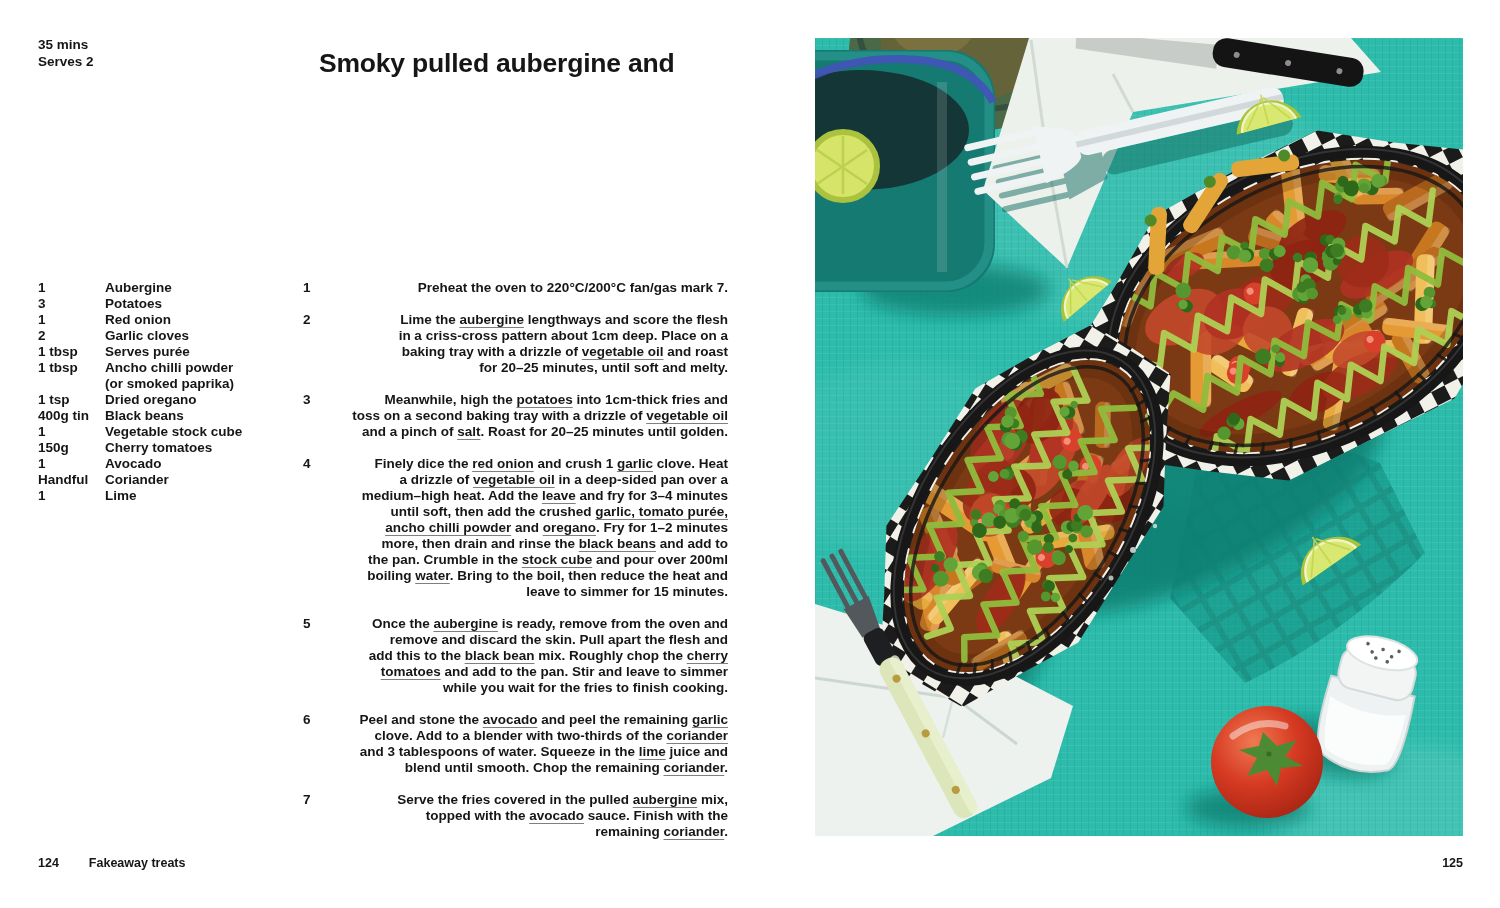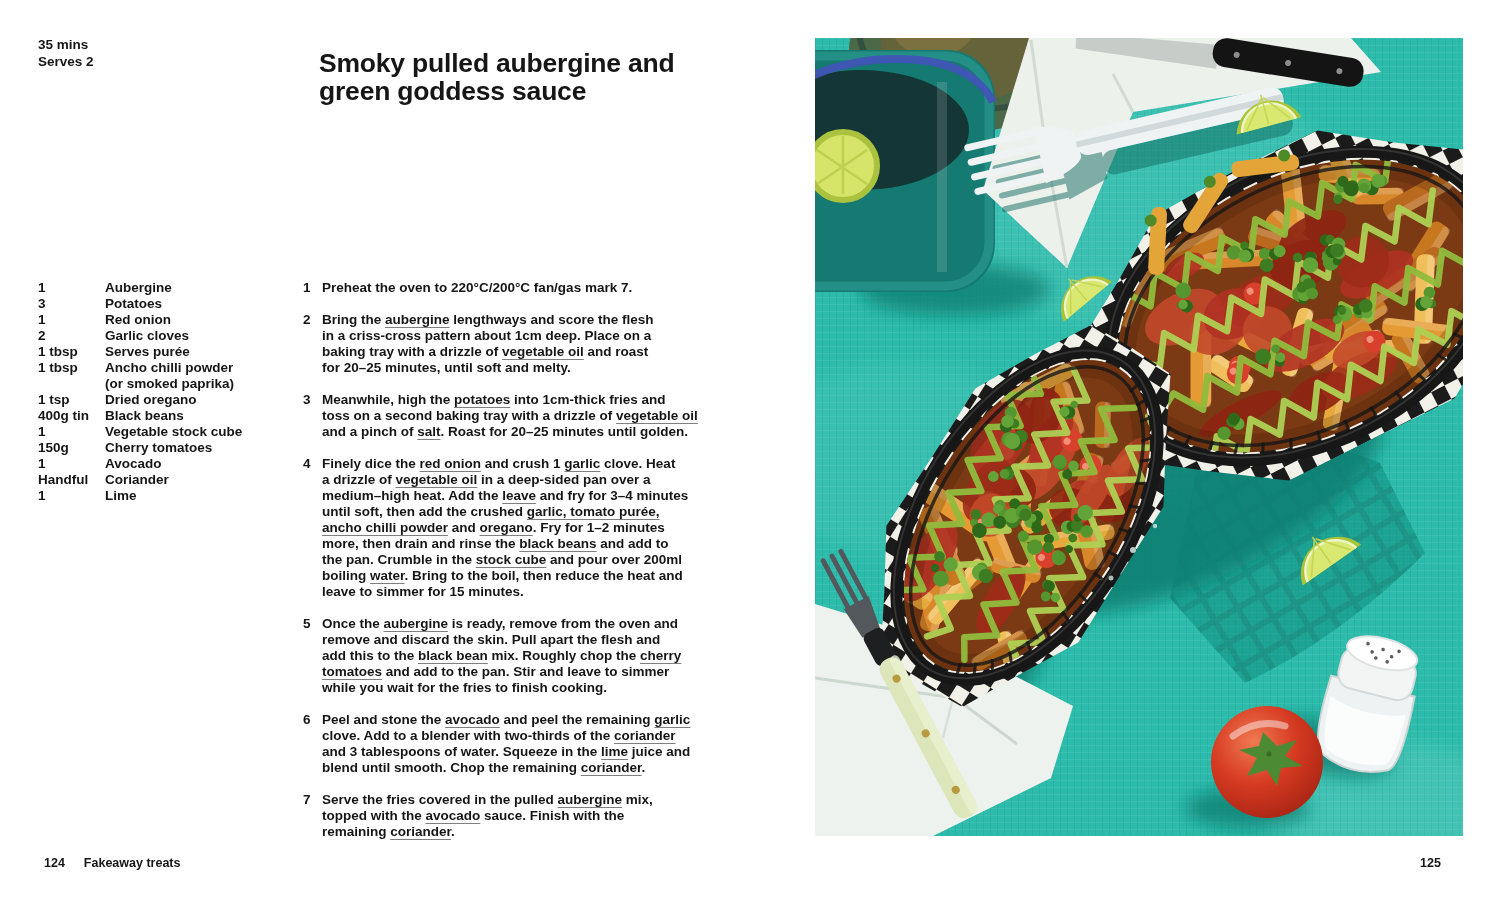--- a/index.html
+++ b/index.html
@@ -12,38 +12,37 @@
   .abs{position:absolute;font-weight:bold;}
   .meta{left:38px;top:36px;font-size:13.5px;line-height:17px;}
   .title{left:303px;top:33px;width:430px;font-size:26.5px;line-height:28px;font-weight:700;letter-spacing:-0.2px;}
   .ingredients{left:38px;top:280px;font-size:13.5px;line-height:16px;}
   .ing-row{display:flex;}
   .ing-qty{width:67px;flex:0 0 67px;}
   .ing-name{white-space:pre-line;}
   .method{left:303px;top:280px;width:425px;font-size:13.5px;line-height:16px;}
   .step{display:flex;margin-bottom:16px;}
   .step-num{flex:0 0 19px;}
-  .step-text{flex:1;white-space:pre-wrap;}
+  .step-text{flex:1;white-space:pre-wrap;text-align:right;}
   .u{text-decoration:underline;text-decoration-color:#7f7f7f;text-decoration-thickness:1px;text-underline-offset:2.5px;}
-  .footer-left{left:44px;top:856px;font-size:12.5px;font-weight:700;display:flex;gap:19px;}
-  .footer-right{left:1398px;top:856px;width:65px;text-align:center;font-size:12.5px;}
+  .footer-left{left:38px;top:856px;font-size:12.5px;font-weight:700;display:flex;gap:30px;}
+  .footer-right{left:1398px;top:856px;width:65px;text-align:right;font-size:12.5px;}
   .photo{left:815px;top:38px;width:648px;height:798px;}
   .photo svg{display:block;width:648px;height:798px;}
 </style>
 </head>
 <body>
 
 <div class="abs meta">
   <div>35 mins</div>
   <div>Serves 2</div>
 </div>
 
 <h1 class="abs title" style="margin:16px;">
   <div>Smoky pulled aubergine and</div>
-  <div>green goddess sauce</div>
 </h1>
 
 <div class="abs ingredients">
   <div class="ing-row">
     <span class="ing-qty">1</span>
     <span class="ing-name">Aubergine</span>
   </div>
 
   <div class="ing-row">
     <span class="ing-qty">3</span>
@@ -108,21 +107,21 @@
 </div>
 
 <div class="abs method">
   <div class="step">
     <span class="step-num">1</span>
     <span class="step-text"><span>Preheat the oven to 220°C/200°C fan/gas mark 7.</span></span>
   </div>
 
   <div class="step">
     <span class="step-num">2</span>
-    <span class="step-text"><span>Bring the </span><span class="u">aubergine</span><span> lengthways and score the flesh
+    <span class="step-text"><span>Lime the </span><span class="u">aubergine</span><span> lengthways and score the flesh
 in a criss-cross pattern about 1cm deep. Place on a
 baking tray with a drizzle of </span><span class="u">vegetable oil</span><span> and roast
 for 20–25 minutes, until soft and melty.</span></span>
   </div>
 
   <div class="step">
     <span class="step-num">3</span>
     <span class="step-text"><span>Meanwhile, high the </span><span class="u">potatoes</span><span> into 1cm-thick fries and
 toss on a second baking tray with a drizzle of </span><span class="u">vegetable oil</span><span>
 and a pinch of </span><span class="u">salt</span><span>. Roast for 20–25 minutes until golden.</span></span>

